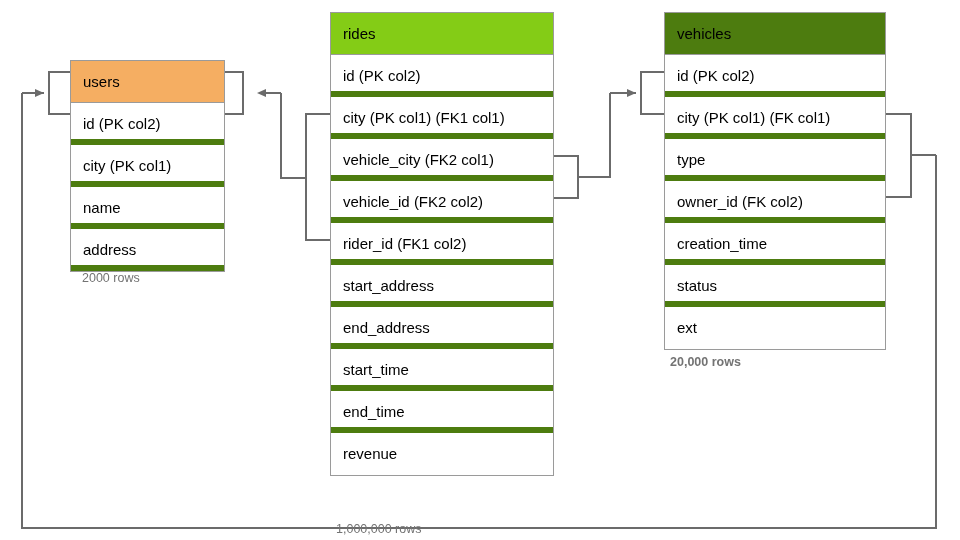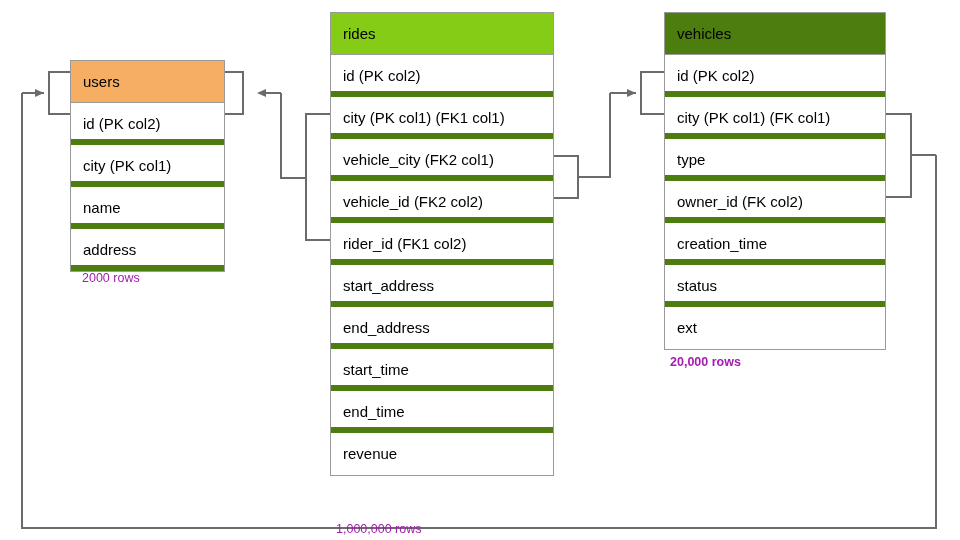--- a/index.html
+++ b/index.html
@@ -56,21 +56,21 @@
     border-bottom: 6px solid #4d7c0f;
     overflow: hidden;
     white-space: nowrap;
   }
   .table-row.last {
     border-bottom: none;
   }
   .rowcount {
     position: absolute;
     font-size: 12.5px;
-    color: #a21caf;
+    color: #737373;
     white-space: nowrap;
   }
   #t-users { left: 70px;  top: 12px;  width: 155px; margin-top: 48px; }
   #t-rides { left: 330px; top: 12px;  width: 224px; }
   #t-vehicles { left: 664px; top: 12px; width: 222px; }
 
   #rc-users { left: 82px;  top: 271px; }
   #rc-rides { left: 336px; top: 481px; margin-top: 41px; }
   #rc-vehicles { left: 670px; top: 355px; font-weight: bold; }
 </style>

